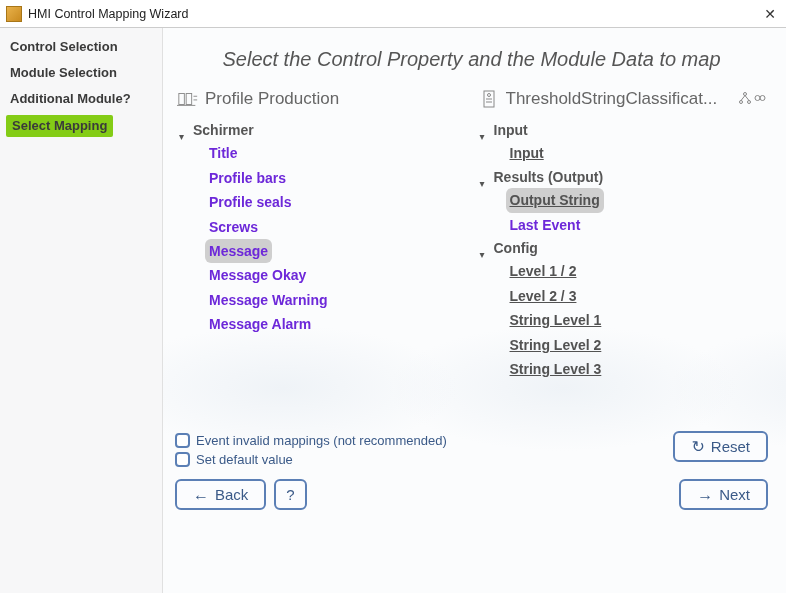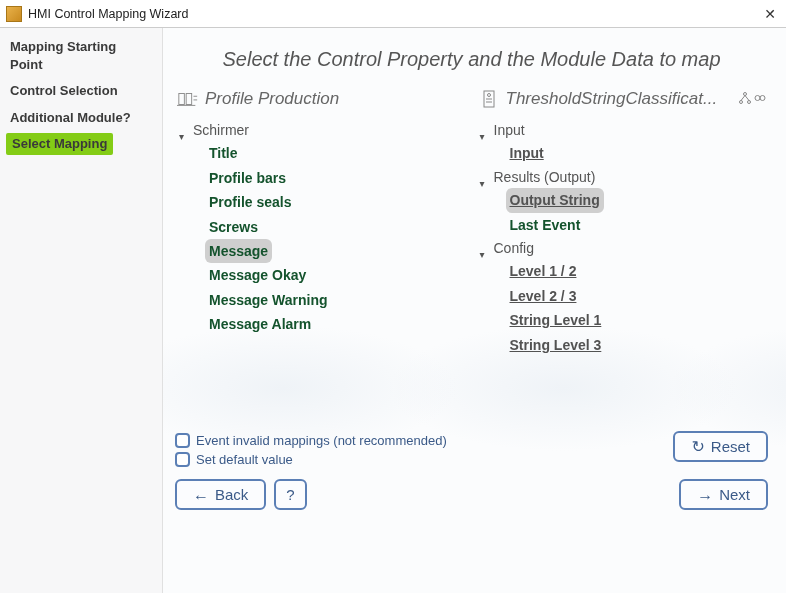--- a/index.html
+++ b/index.html
@@ -23,33 +23,33 @@
     radial-gradient(ellipse 250px 90px at 680px 360px, #eff3f7 0%, transparent 70%),
     linear-gradient(#fbfcfd,#fbfcfd);
     z-index: 0; }
   .main > *:not(.wave-bg) { position: relative; z-index: 1; }
 
   .page-title { text-align: center; font-style: italic; font-size: 20px; color: #555; margin: 6px 0 18px 0; font-weight: 400; }
 
   .columns { display: flex; gap: 8px; height: 330px; }
   .col { flex: 1; }
   .col-header { display: flex; align-items: center; gap: 6px; margin-bottom: 10px; padding:0 2px; }
-  .col-header .hdr-label { font-style: italic; font-size: 17px; color: #666; white-space: nowrap; overflow: hidden; text-overflow: ellipsis; flex: 1; }
+  .col-header .hdr-label { font-size: 17px; color: #666; white-space: nowrap; overflow: hidden; text-overflow: ellipsis; flex: 1; }
   .hdr-icon { width: 22px; height: 18px; display:inline-flex; align-items:center; justify-content:center; }
   .hdr-icon svg { width: 22px; height: 18px; }
   .hdr-extra { display:flex; gap:3px; }
   .mini-icon svg { width:12px; height:12px; }
 
   .tree { font-size: 14px; color: #444; line-height: 1.6; padding-left: 4px; }
   .tree-node { display:flex; align-items:center; gap:4px; padding: 0px 0; }
   .tree-caret { width: 10px; height:10px; display:inline-block; }
   .tree-caret.open::before { content:"▾"; font-size:10px; color:#555; position:relative; top:-1px; }
-  .tree-label { font-weight: 400; color:#555; }
+  .tree-label { font-weight: 700; color:#555; }
   .tree-children { padding-left: 26px; }
-  .tree-leaf { padding: 1px 4px; color:#14532d; font-weight:600; cursor:default; display:inline-block; }
+  .tree-leaf { padding: 1px 4px; color:#6d28d9; font-weight:600; cursor:default; display:inline-block; }
   .tree-leaf.selected { background: #cfcfcf; border-radius:6px; }
   .tree-leaf.linkish { text-decoration: underline; color:#525252; }
 
   .options { margin-top: 12px; display:flex; align-items:flex-start; }
   .options-left { flex:1; }
   .check-row { display:flex; align-items:center; gap:6px; padding:2px 0; color:#3b5a88; font-size:13px; }
   .checkbox { width:15px; height:15px; border:2px solid #5b7fb5; border-radius:4px; background:#fff; }
 
   .btn { display:inline-flex; align-items:center; gap:6px; padding: 5px 16px; border:2px solid #5b7fb5; border-radius:6px; color:#3b5a88; font-size:15px; background:#fbfcfe; cursor:default; }
   .btn.small { padding: 5px 10px; }
@@ -63,21 +63,21 @@
 </head>
 <body>
 
 <div class="titlebar">
   <span class="app-icon"></span>
   <span class="title">HMI Control Mapping Wizard</span>
   <span class="close">✕</span>
 </div>
 
 <div class="body">
-  <div class="sidebar" id="sidebar"><div class="step">Mapping Starting Point</div><div class="step">Control Selection</div><div class="step">Additional Module?</div><div class="step selected">Select Mapping</div></div>
+  <div class="sidebar" id="sidebar"><div class="step">Control Selection</div><div class="step">Module Selection</div><div class="step">Additional Module?</div><div class="step selected">Select Mapping</div></div>
 
   <div class="main">
     <div class="wave-bg"></div>
 
     <div class="page-title">Select the Control Property and the Module Data to map</div>
 
     <div class="columns">
 
       <div class="col">
         <div class="col-header">
@@ -160,20 +160,21 @@
               <div><span class="tree-leaf">Last Event</span></div>
             </div>
             <div class="tree-node">
               <span class="tree-caret open"></span>
               <span class="tree-label">Config</span>
             </div>
             <div class="tree-children">
               <div><span class="tree-leaf linkish">Level 1 / 2</span></div>
               <div><span class="tree-leaf linkish">Level 2 / 3</span></div>
               <div><span class="tree-leaf linkish">String Level 1</span></div>
+              <div><span class="tree-leaf linkish">String Level 2</span></div>
               <div><span class="tree-leaf linkish">String Level 3</span></div>
             </div>
           </div>
       </div>
     </div>
 
     <div class="options">
       <div class="options-left">
         <div class="check-row">
           <span class="checkbox"></span>

